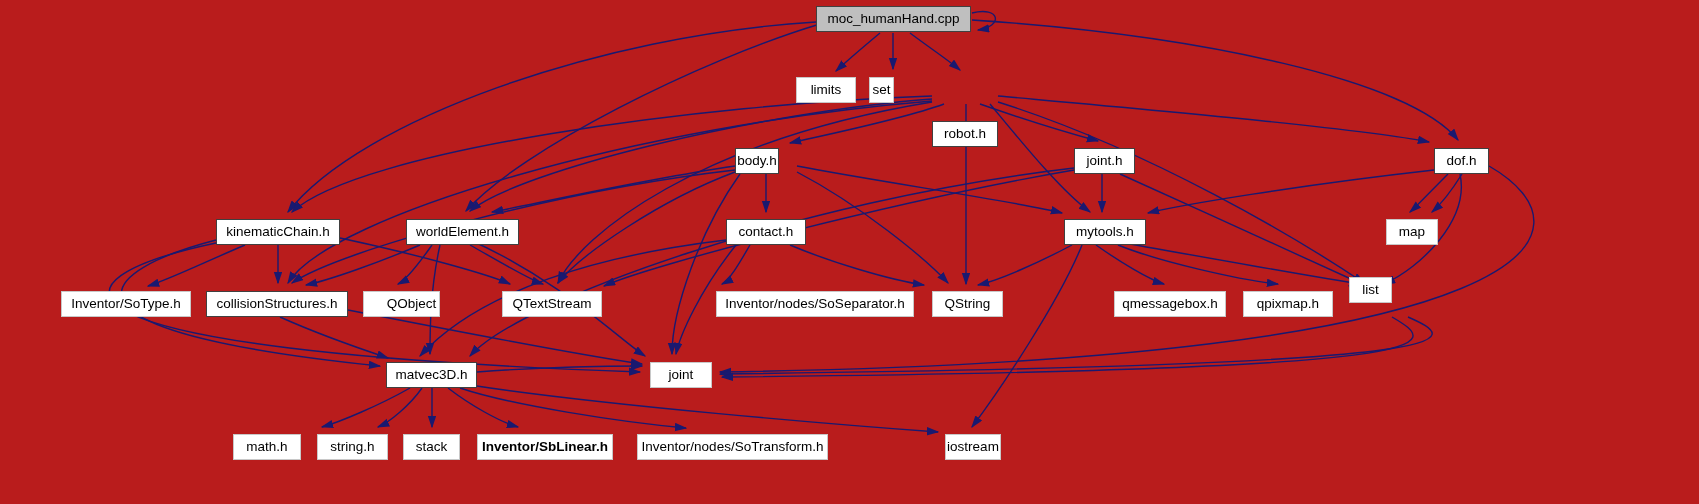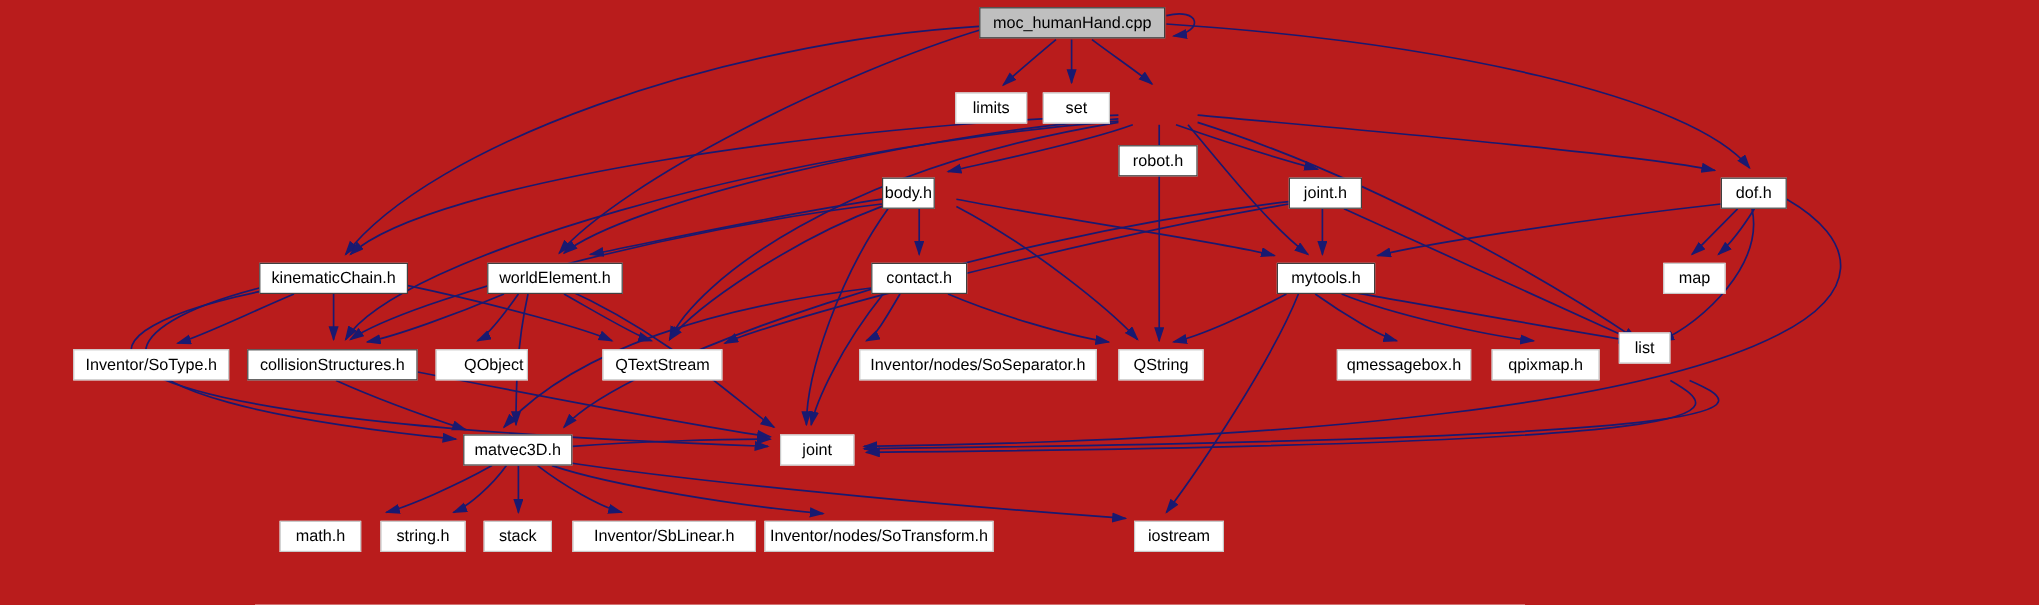--- a/index.html
+++ b/index.html
@@ -156,21 +156,21 @@
       <path d="M460,388 C510,405 620,422 686,428"></path>
       <path d="M470,385 C600,405 840,425 938,432"></path>
       <path d="M477,372 C530,368 600,366 642,366"></path>
 
       <path d="M1408,317 C1460,340 1500,365 720,374"></path>
       <path d="M1392,317 C1440,345 1470,370 722,377"></path>
     </g>
   </svg>
 <div class="node current" style="left: 816px; top: 6px; width: 155px;">moc_humanHand.cpp</div>
     <div class="node" style="left: 796px; top: 77px; width: 60px;">limits</div>
-    <div class="node" style="left: 869px; top: 77px; width: 56px;">set</div>
+    <div class="node" style="left: 869px; top: 77px; width: 25px;">set</div>
     <div class="node strong" style="left: 932px; top: 77px; width: 66px; margin-top: 44px;">robot.h</div>
     <div class="node strong" style="left: 735px; top: 148px; width: 44px;">body.h</div>
     <div class="node strong" style="left: 1074px; top: 148px; width: 61px;">joint.h</div>
     <div class="node strong" style="left: 1434px; top: 148px; width: 55px;">dof.h</div>
     <div class="node strong" style="left: 216px; top: 219px; width: 124px;">kinematicChain.h</div>
     <div class="node strong" style="left: 406px; top: 219px; width: 113px;">worldElement.h</div>
     <div class="node strong" style="left: 726px; top: 219px; width: 80px;">contact.h</div>
     <div class="node strong" style="left: 1064px; top: 219px; width: 82px;">mytools.h</div>
     <div class="node" style="left: 1386px; top: 219px; width: 52px;">map</div>
     <div class="node" style="left: 61px; top: 291px; width: 130px;">Inventor/SoType.h</div>
@@ -180,16 +180,16 @@
     <div class="node" style="left: 716px; top: 291px; width: 198px;">Inventor/nodes/SoSeparator.h</div>
     <div class="node" style="left: 932px; top: 291px; width: 71px;">QString</div>
     <div class="node" style="left: 1114px; top: 291px; width: 112px;">qmessagebox.h</div>
     <div class="node" style="left: 1243px; top: 291px; width: 90px;">qpixmap.h</div>
     <div class="node" style="left: 1349px; top: 277px; width: 43px;">list</div>
     <div class="node strong" style="left: 386px; top: 362px; width: 91px;">matvec3D.h</div>
     <div class="node" style="left: 650px; top: 362px; width: 62px;">joint</div>
     <div class="node" style="left: 233px; top: 434px; width: 68px;">math.h</div>
     <div class="node" style="left: 317px; top: 434px; width: 71px;">string.h</div>
     <div class="node" style="left: 403px; top: 434px; width: 57px;">stack</div>
-    <div class="node" style="left: 477px; top: 434px; width: 153px;">Inventor/SbLinear.h</div>
+    <div class="node" style="left: 477px; top: 434px; width: 136px; font-weight: bold;">Inventor/SbLinear.h</div>
     <div class="node" style="left: 637px; top: 434px; width: 191px;">Inventor/nodes/SoTransform.h</div>
-    <div class="node" style="left: 945px; top: 434px; width: 75px;">iostream</div>
+    <div class="node" style="left: 945px; top: 434px; width: 56px;">iostream</div>
   </div>
 
 </body></html>

